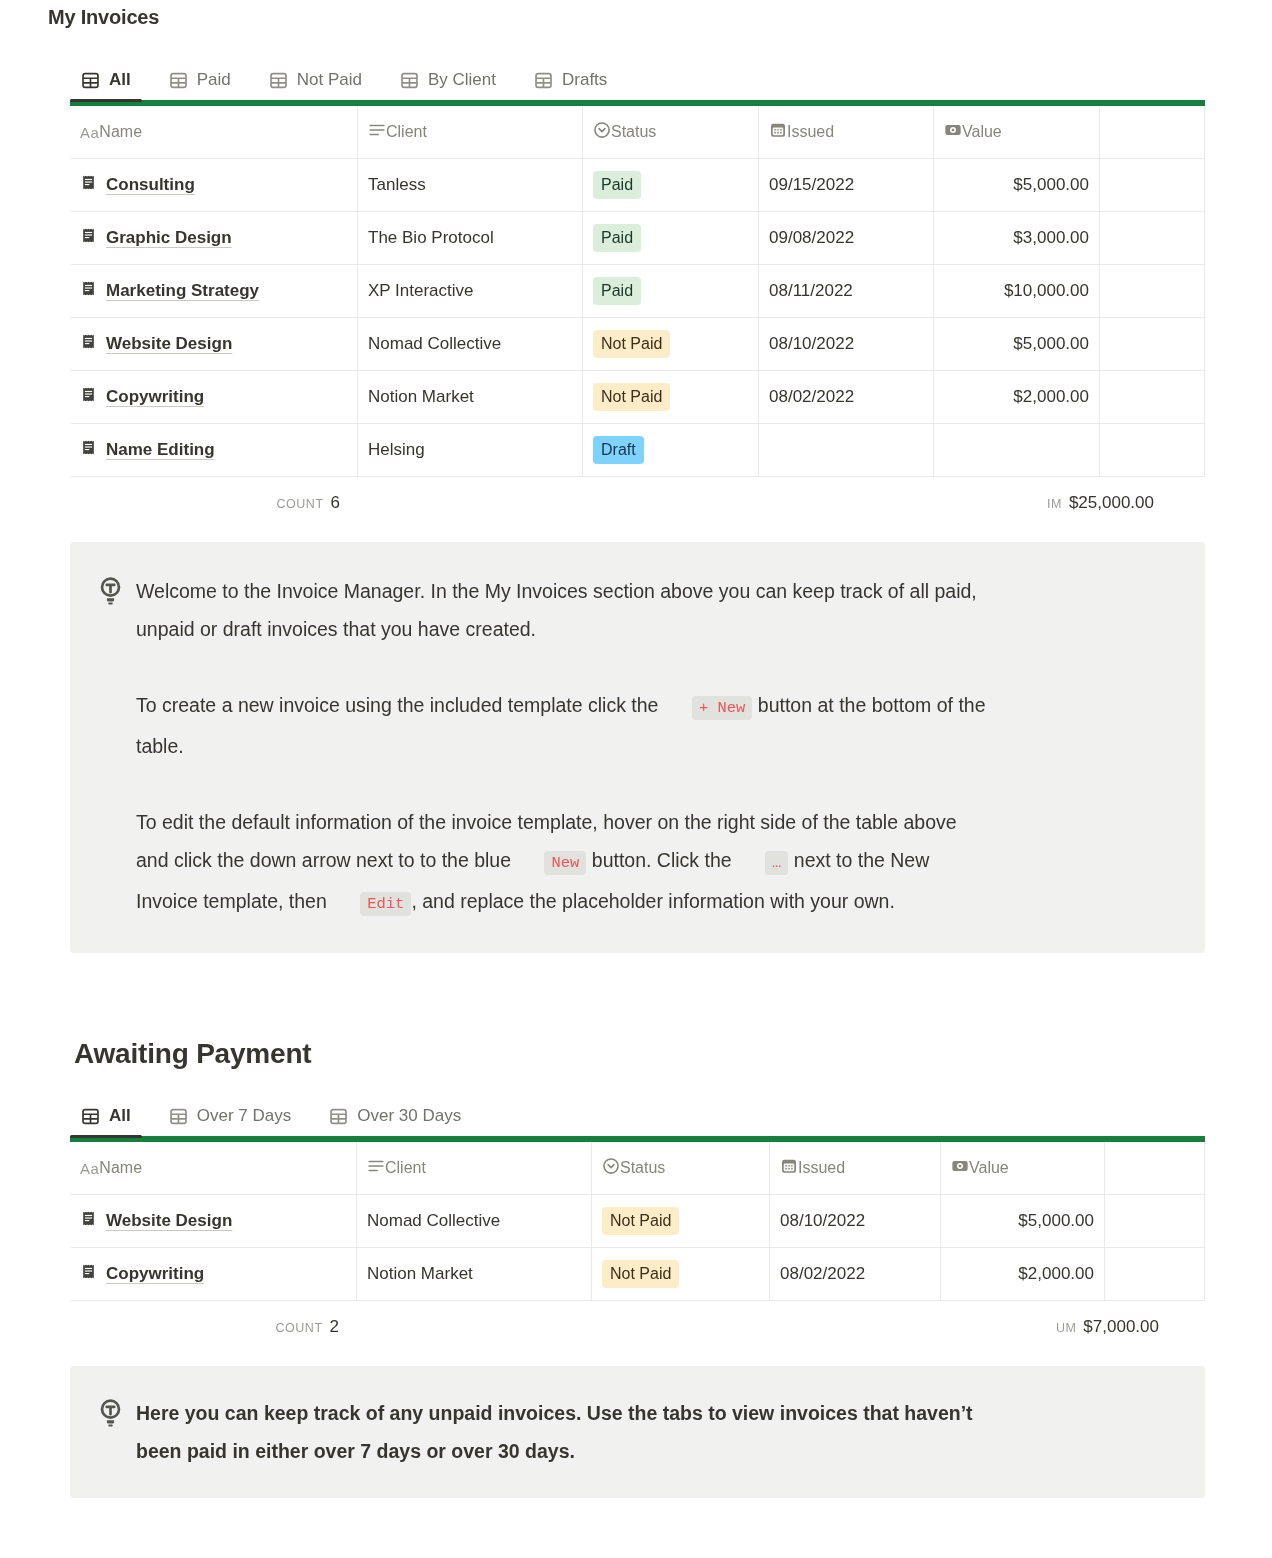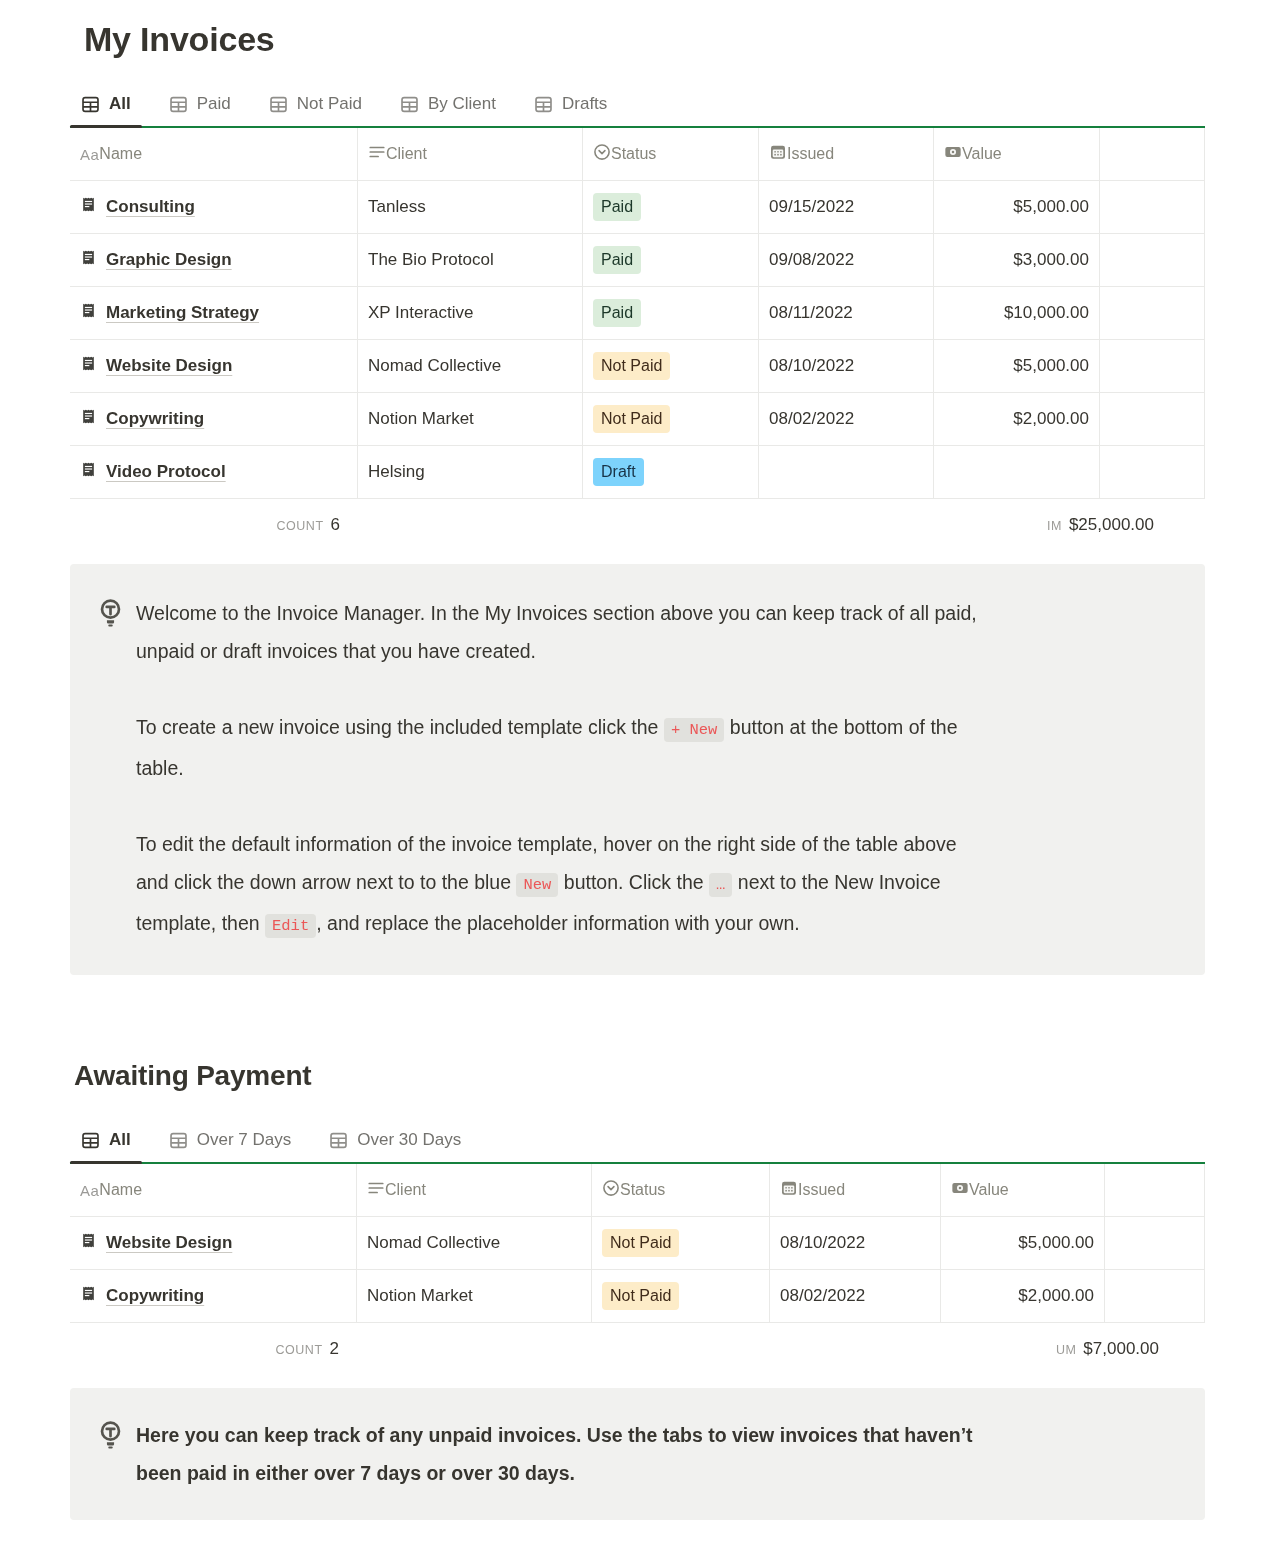--- a/index.html
+++ b/index.html
@@ -3,25 +3,25 @@
 <meta charset="utf-8">
 <style>
   * { box-sizing: border-box; margin: 0; padding: 0; }
   html, body { background: #ffffff; }
   body {
     width: 1272px; min-height: 1558px;
     font-family: "Liberation Sans", sans-serif;
     color: #37352F;
     -webkit-font-smoothing: antialiased;
   }
-  h1.title { padding-top: 22px; margin-left: 84px; font-size: 34px; line-height: 34px; font-weight: 700; letter-spacing: -0.2px; }
+  h1.title { margin-left: 48px; font-size: 20px; line-height: 34px; font-weight: 700; letter-spacing: -0.2px; }
   h2.title2 { margin: 85px 0 0 74px; font-size: 28px; line-height: 32px; font-weight: 700; letter-spacing: -0.2px; }
 
   
-  .tabbar { margin: 26px 67px 0 70px; height: 46px; display: flex; align-items: flex-start; border-bottom: 2px solid #15803d; }
+  .tabbar { margin: 26px 67px 0 70px; height: 46px; display: flex; align-items: flex-start; border-bottom: 6px solid #15803d; }
   .tab { position: relative; height: 100%; display: flex; align-items: center; gap: 9px; padding: 0 11px; margin-right: 16px;
          font-size: 17px; color: #73726E; cursor: pointer; white-space: nowrap; }
   .tab .tico { display: flex; color: #8F8E8A; }
   .tab.active { color: #37352F; font-weight: 700; }
   .tab.active .tico { color: #37352F; }
   .tab.active::after { content: ""; position: absolute; left: 0; right: 0; bottom: -2px; height: 3px; background: #37352F; border-radius: 3px; }
 
   
   .dbtable { margin: 0 67px 0 70px; width: 1135px; }
   .row { display: grid; border-bottom: 1px solid #E9E9E7; }
@@ -50,21 +50,21 @@
 
   
   .callout { margin: 13px 67px 0 70px; width: 1135px; background: #F1F1EF; border-radius: 4px;
              display: flex; align-items: flex-start; gap: 12px; padding: 30px 36px 30px 27px; }
   .callout.small { padding-top: 28px; padding-bottom: 28px; font-weight: bold; }
   .bulb { flex: 0 0 auto; margin-top: 4px; display: flex; }
   .ctext { max-width: 850px; font-size: 19.5px; line-height: 38px; color: #37352F; }
   .ctext p + p { margin-top: 38px; }
   code.red {
     font-family: "Liberation Mono", monospace; font-size: 15.5px; color: #EB5757;
-    background: rgba(135,131,120,0.15); border-radius: 4px; padding: 3px 7px; white-space: nowrap;
+    background: rgba(135,131,120,0.15); border-radius: 4px; padding: 3px 7px; white-space: nowrap; margin-left: 28px;
   }
 </style>
 </head>
 <body>
 
 <h1 class="title">My Invoices</h1>
 
 <div class="tabbar">
   <div class="tab active">
     <span class="tico">
@@ -256,21 +256,21 @@
   </div>
 
   <div class="row">
     <div class="cell body-cell namecell">
         <span><svg width="17" height="17" viewBox="0 0 16 16">
             <path fill="#40403C" d="M3 1.6 L4.25 2.4 L5.5 1.6 L6.75 2.4 L8 1.6 L9.25 2.4 L10.5 1.6 L11.75 2.4 L13 1.6 V14.4 L11.75 13.6 L10.5 14.4 L9.25 13.6 L8 14.4 L6.75 13.6 L5.5 14.4 L4.25 13.6 L3 14.4 Z"></path>
             <rect x="4.6" y="4.6" width="6.8" height="1.1" fill="#fff"></rect>
             <rect x="4.6" y="7" width="6.8" height="1.1" fill="#fff"></rect>
             <rect x="4.6" y="9.4" width="4.2" height="1.1" fill="#fff"></rect>
           </svg></span>
-        <span class="plink">Video Protocol</span>
+        <span class="plink">Name Editing</span>
       </div>
     <div class="cell body-cell">Helsing</div>
     <div class="cell body-cell">
         <span class="chip blue">Draft</span>
       </div>
     <div class="cell body-cell"></div>
     <div class="cell body-cell num"></div>
     <div class="cell body-cell"></div>
   </div>
 

